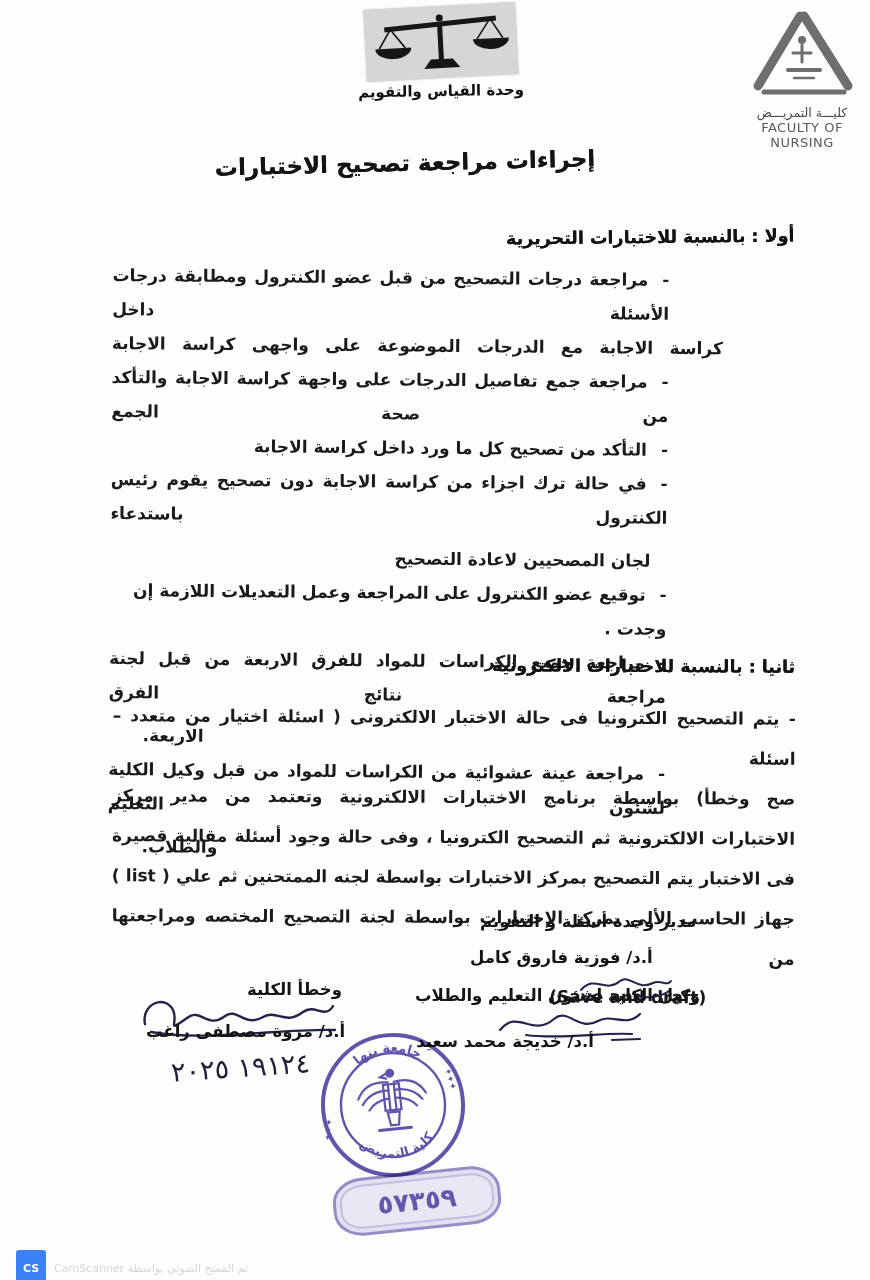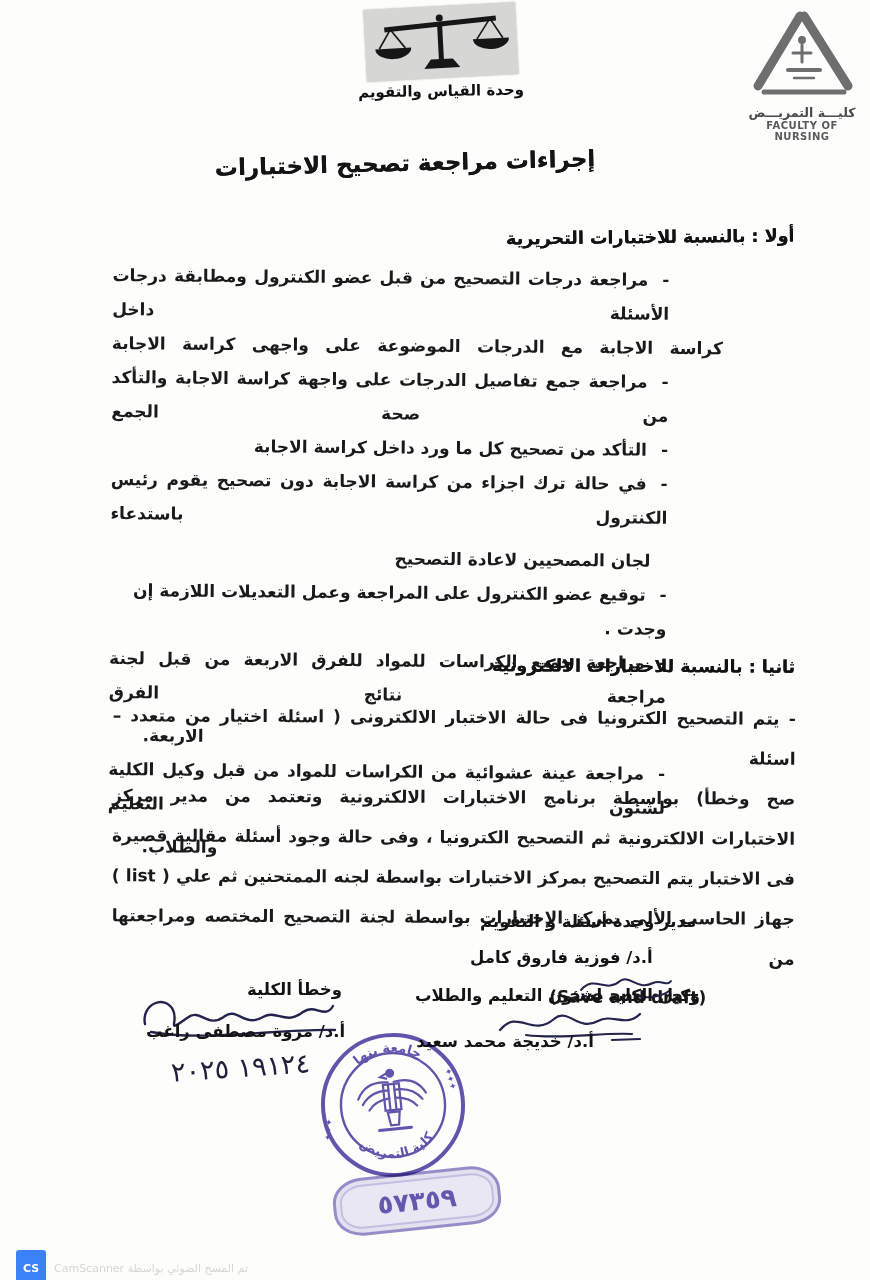--- a/index.html
+++ b/index.html
@@ -6,22 +6,22 @@
   .page{
     position:relative;width:870px;height:1280px;background:#fdfdfc;overflow:hidden;
     font-family:"DejaVu Sans","Liberation Sans",sans-serif;direction:rtl;color:#171717;
   }
   
   .scales-box{position:absolute;left:365px;top:6px;width:152px;height:72px;background:#d6d6d4;
     transform:rotate(-3deg);box-shadow:0 0 2px rgba(0,0,0,.25);display:flex;align-items:center;justify-content:center;}
   .unit-label{position:absolute;left:331px;top:82px;width:220px;text-align:center;
     font-size:15px;font-weight:700;color:#101010;transform:rotate(-1deg);}
   .faculty-logo{position:absolute;left:738px;top:8px;width:128px;text-align:center;}
-  .faculty-name-ar{font-size:12.5px;font-weight:700;color:#4a4a4a;line-height:14px;margin-top:2px;}
-  .faculty-name-en{font-size:10px;letter-spacing:.5px;color:#5a5a5a;direction:ltr;font-weight:bold;}
+  .faculty-name-ar{font-size:12.5px;font-weight:400;color:#4a4a4a;line-height:14px;margin-top:2px;}
+  .faculty-name-en{font-size:13px;letter-spacing:.5px;color:#5a5a5a;direction:ltr;}
   
   .doc-title{position:absolute;left:405px;top:150px;transform:translateX(-50%) rotate(-1.4deg);
     font-size:23px;font-weight:700;white-space:nowrap;color:#141414;text-shadow:0 0 .5px #141414;}
   .sec-head{position:absolute;right:75px;font-size:17.5px;font-weight:700;color:#121212;
     text-shadow:0 0 .4px #121212;white-space:nowrap;}
   .sec1-head{top:227px;transform:rotate(-.6deg);}
   .sec2-head{top:656px;transform:rotate(.3deg);}
   .sec1-list{position:absolute;left:110px;top:261px;width:685px;transform:rotate(.5deg);}
   .s1line{font-size:17px;font-weight:700;line-height:34px;color:#1a1a1a;}
   .dash::before{content:"-";margin-left:14px;}

